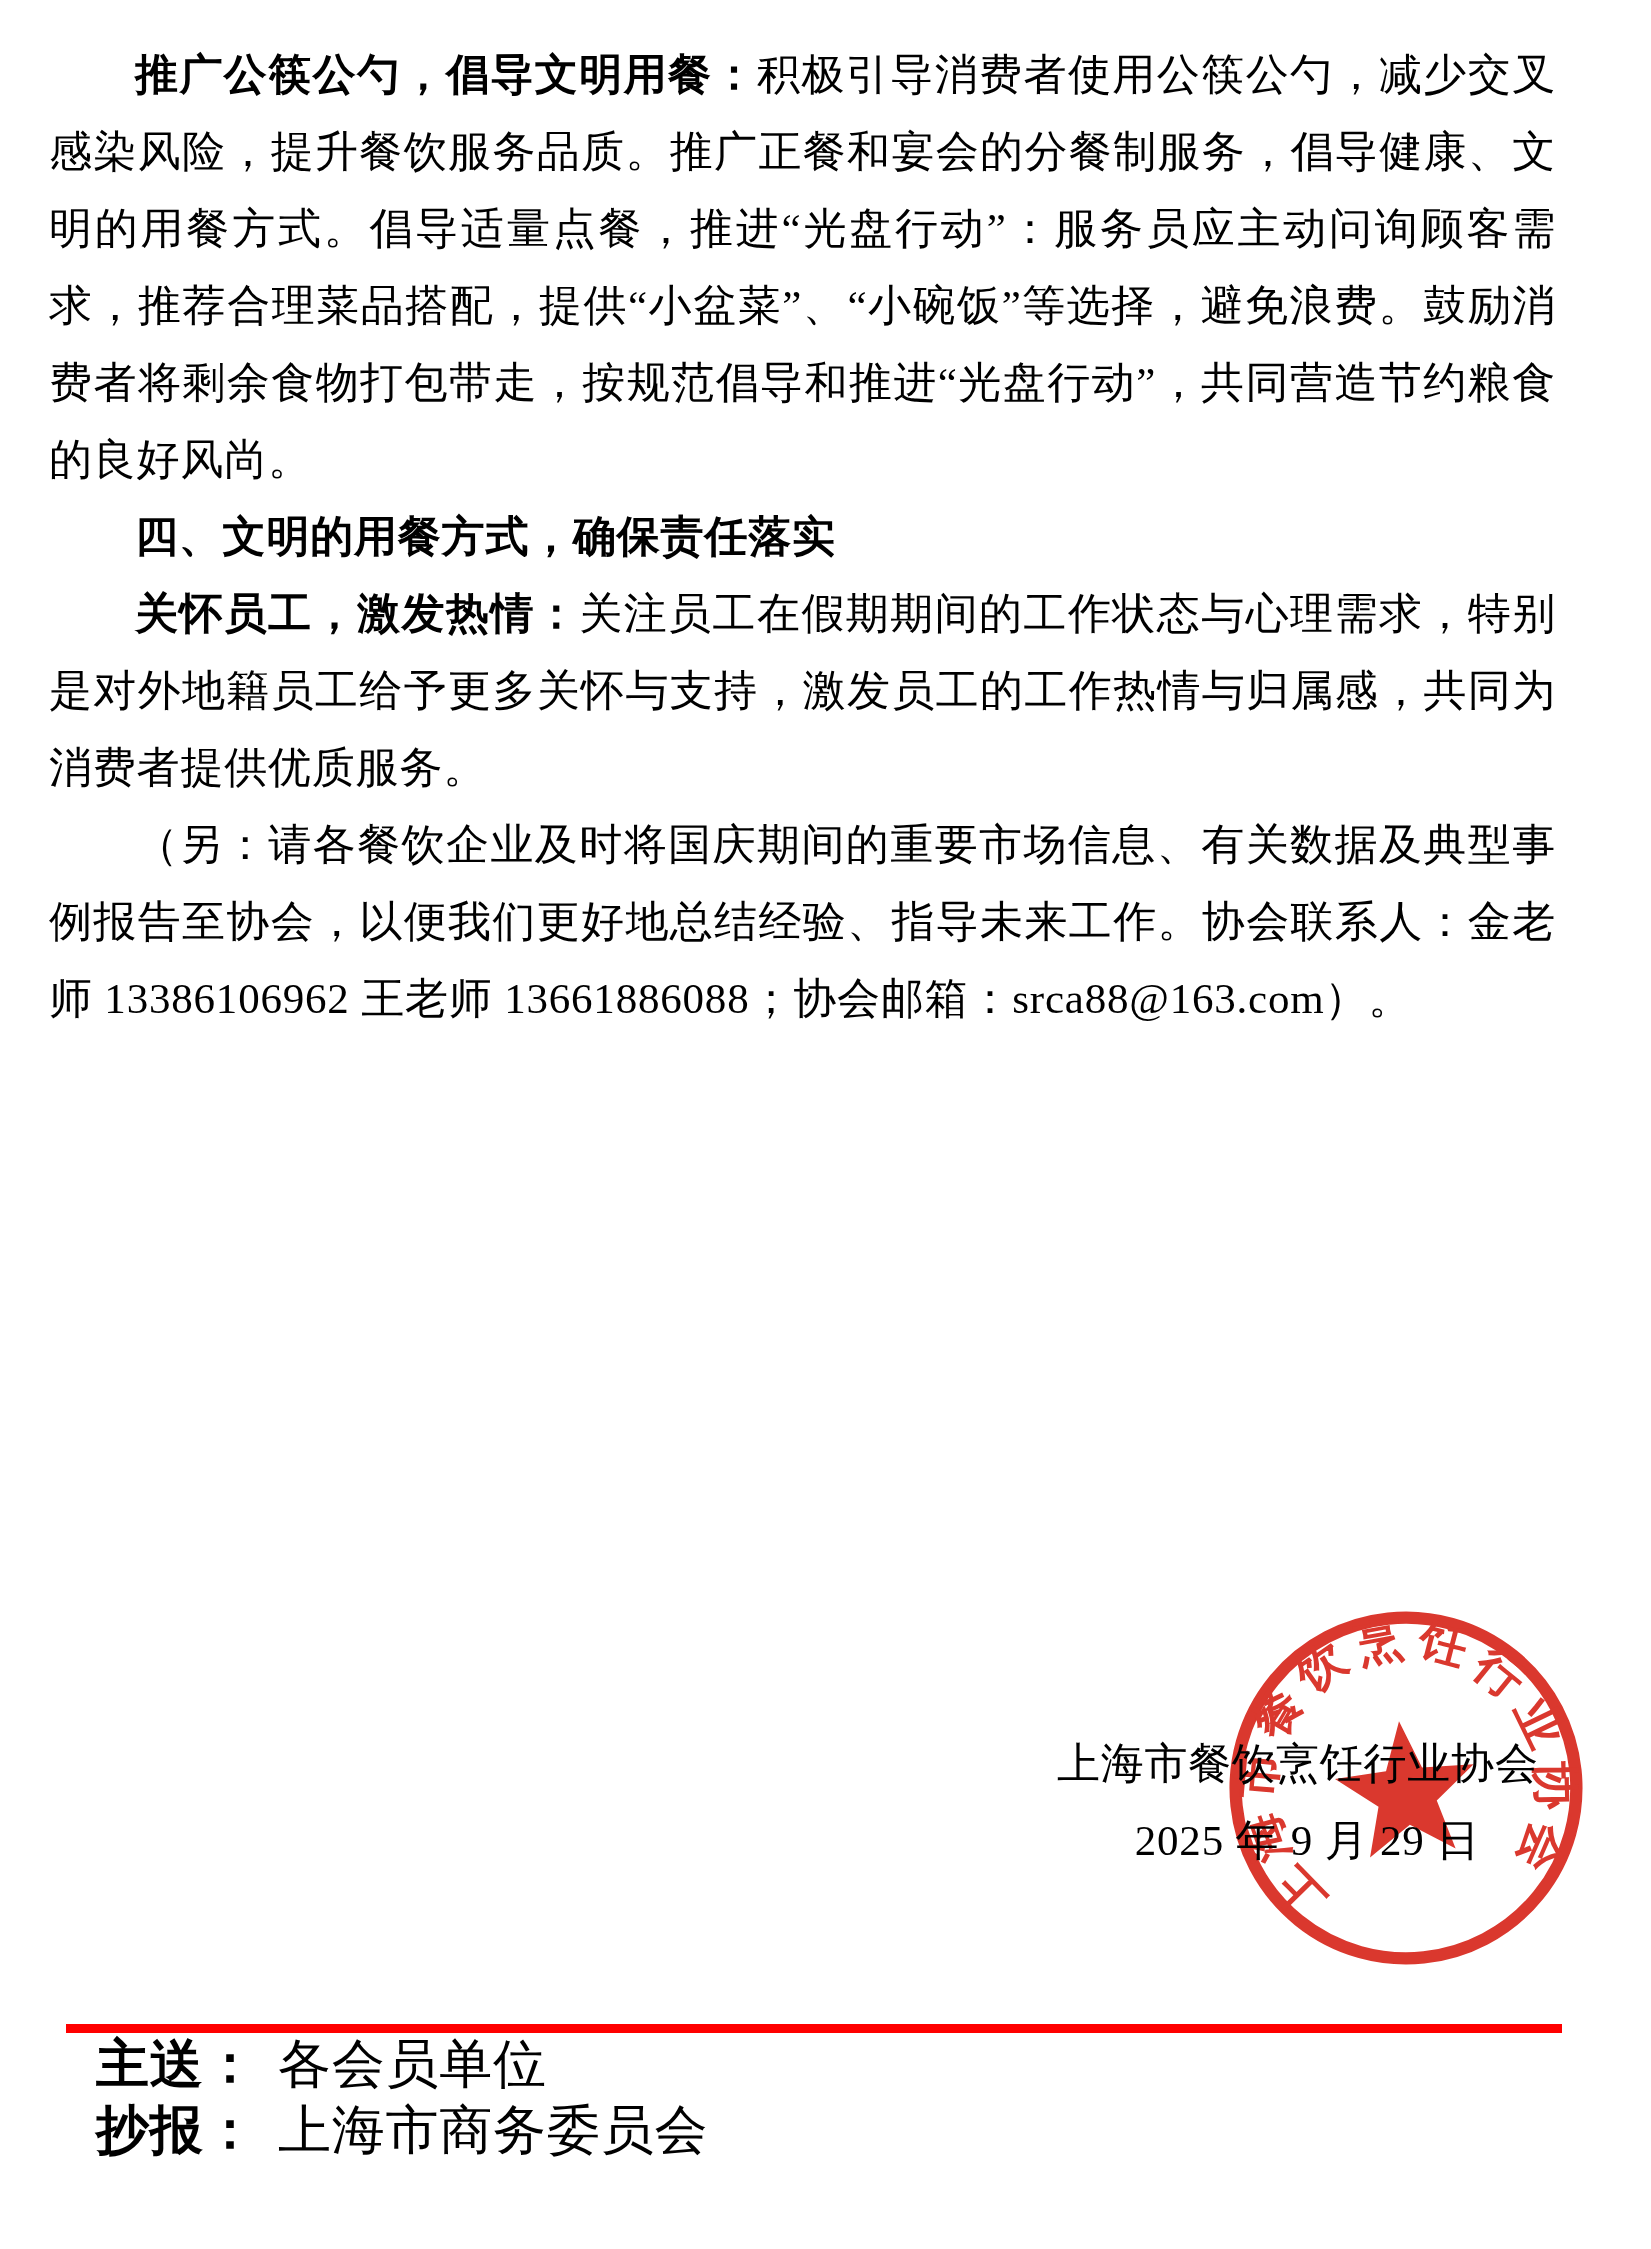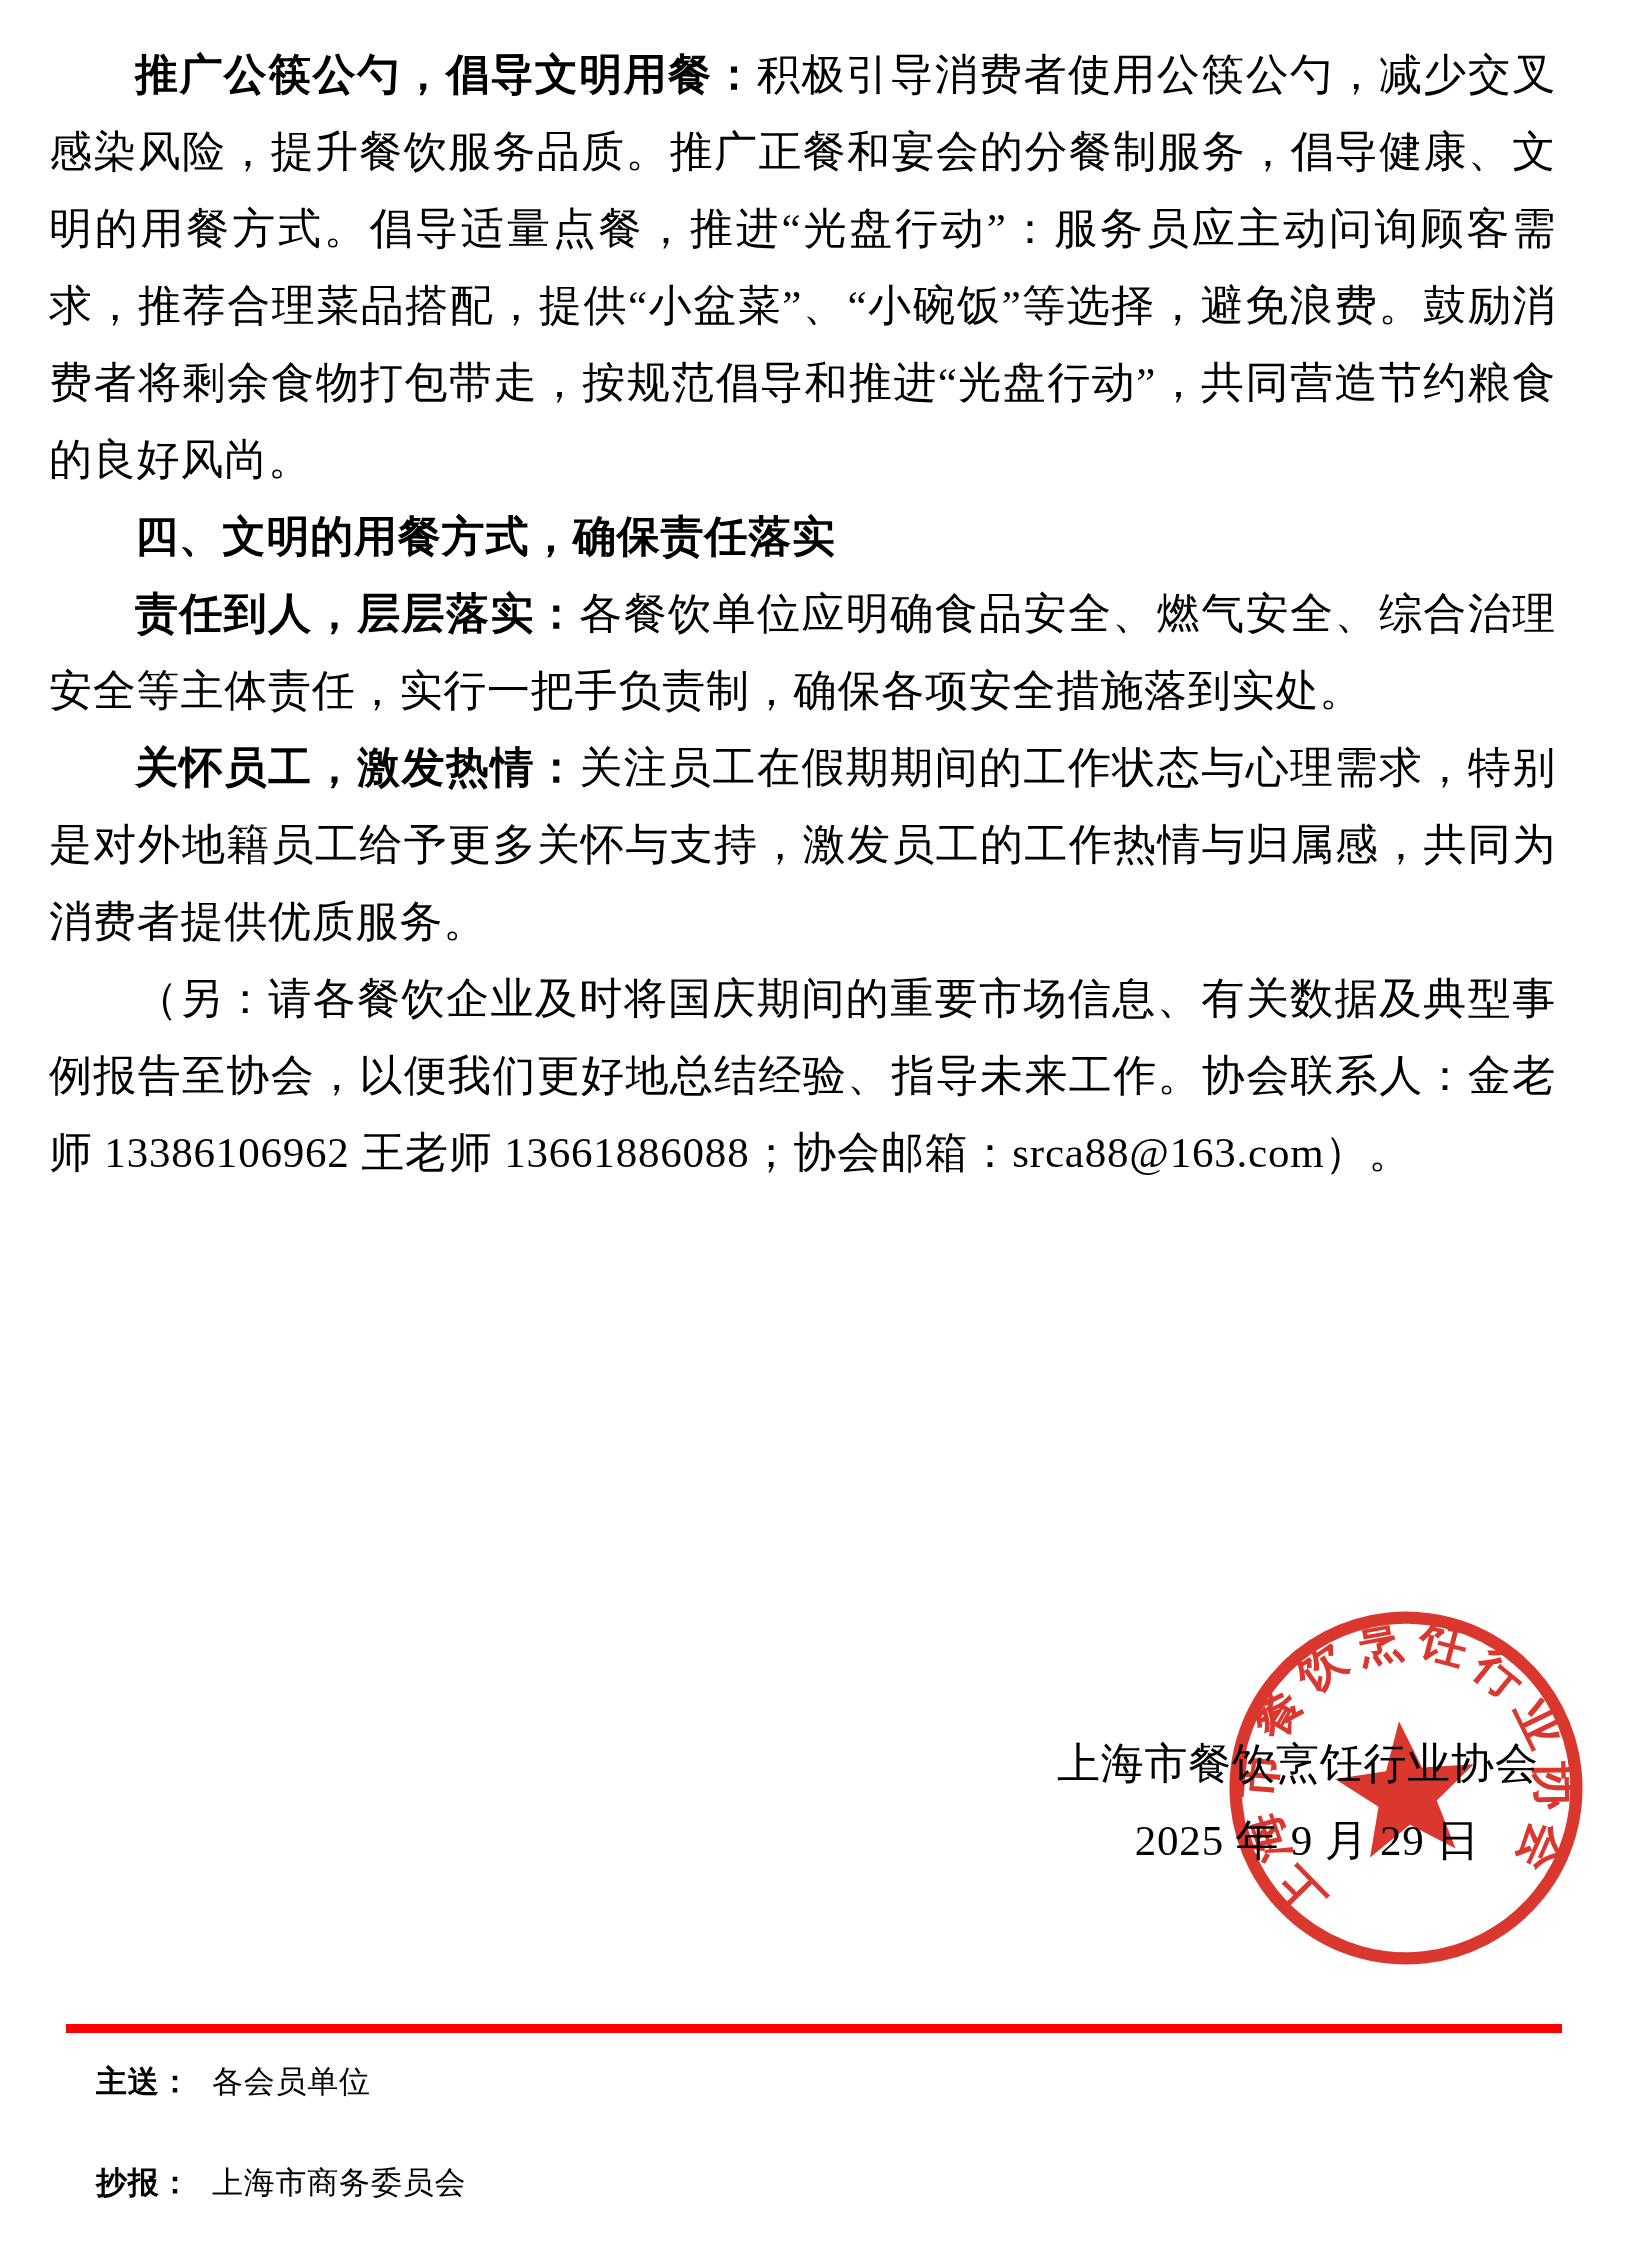--- a/index.html
+++ b/index.html
@@ -47,22 +47,22 @@
   .sig-org  { padding-right: 17.3px; }
   .sig-date { padding-right: 76px; }
   .rule {
     height: 8.7px;
     background: #ff0000;
     margin: 145px -6.3px 0 17.3px;
   }
   .footer-line {
     margin: 7px 0 0 0;
     padding-left: 47px;
-    font-size: 31px;
-    line-height: 83px;
+    font-size: 53px;
+    line-height: 47px;
     letter-spacing: 0.8px;
   }
   .footer-line.copy { margin-top: 18px; }
   .flabel { margin-right: 20.5px; }
   .seal-svg {
     position: absolute;
     left: 1217px;
     top: 1603px;
     width: 378px;
     height: 370px;
@@ -74,21 +74,20 @@
 </head>
 <body>
 
 <div class="page">
 
   <div class="body-block">
     <p class="para"><span class="lead">推广公筷公勺，倡导文明用餐：</span><span>积极引导消费者使用公筷公勺，减少交叉感染风险，提升餐饮服务品质。推广正餐和宴会的分餐制服务，倡导健康、文明的用餐方式。倡导适量点餐，推进“光盘行动”：服务员应主动问询顾客需求，推荐合理菜品搭配，提供“小盆菜”、“小碗饭”等选择，避免浪费。鼓励消费者将剩余食物打包带走，按规范倡导和推进“光盘行动”，共同营造节约粮食的良好风尚。</span></p>
 
     <p class="para heading">四、文明的用餐方式，确保责任落实</p>
 
-    <p class="para"><span class="lead">责任到人，层层落实：</span><span>各餐饮单位应明确食品安全、燃气安全、综合治理安全等主体责任，实行一把手负责制，确保各项安全措施落到实处。</span></p>
 
 
     <p class="para"><span class="lead">关怀员工，激发热情：</span><span>关注员工在假期期间的工作状态与心理需求，特别是对外地籍员工给予更多关怀与支持，激发员工的工作热情与归属感，共同为消费者提供优质服务。</span></p>
 
 
     <p class="para">（另：请各餐饮企业及时将国庆期间的重要市场信息、有关数据及典型事例报告至协会，以便我们更好地总结经验、指导未来工作。协会联系人：金老师 13386106962 王老师 13661886088；协会邮箱：srca88@163.com）。</p>
   </div>
 
   <div class="sig-block">
     <p class="sig-org">上海市餐饮烹饪行业协会</p>

